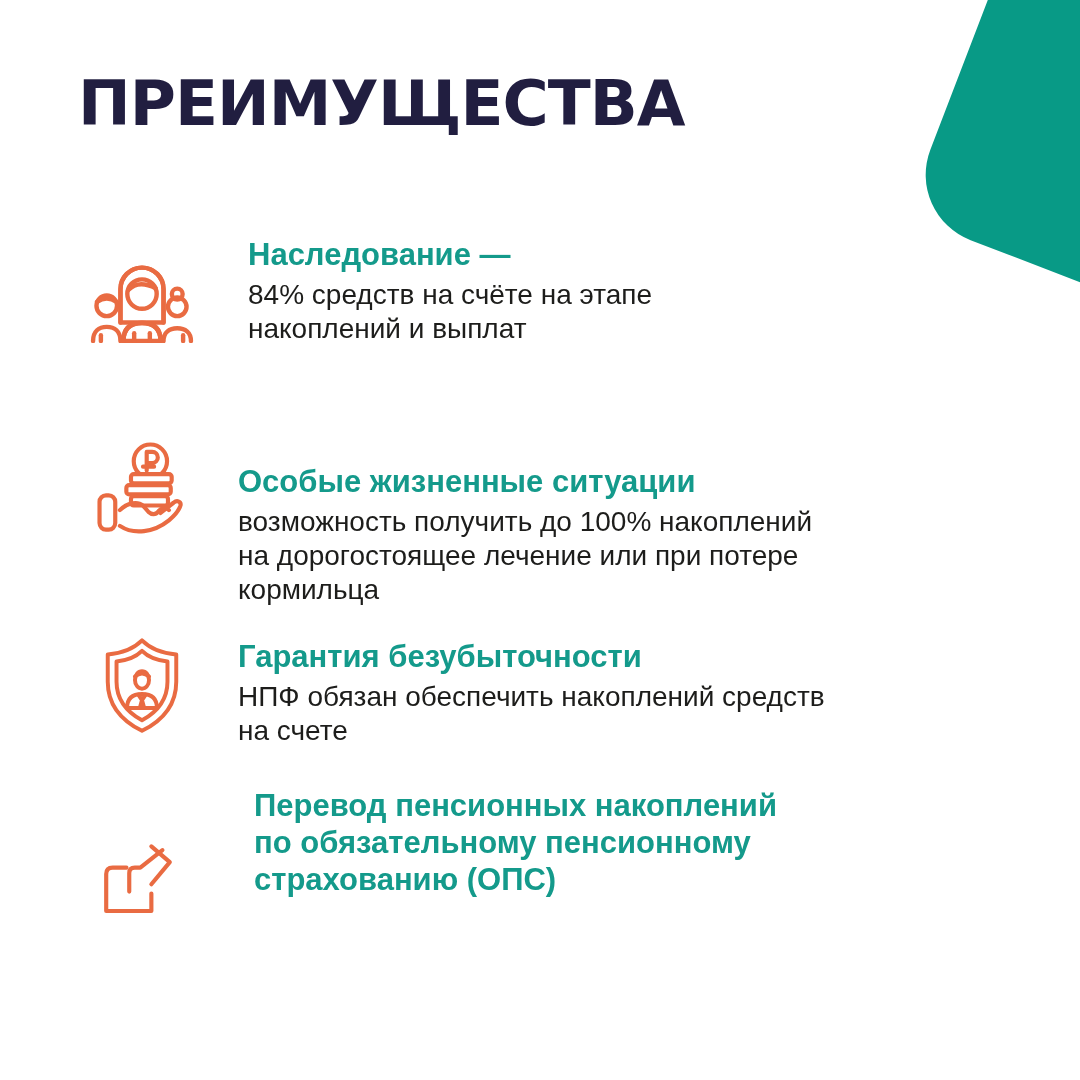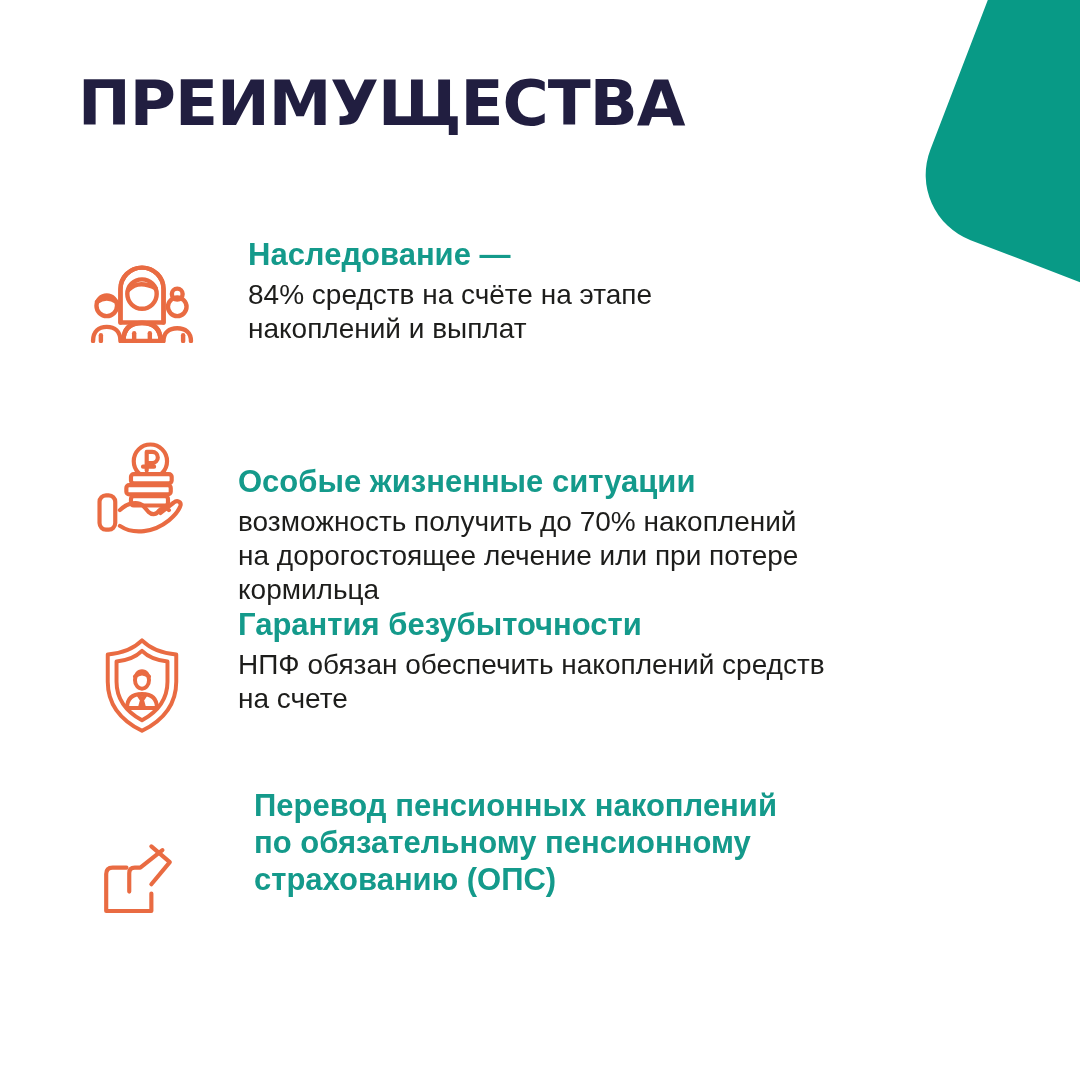--- a/index.html
+++ b/index.html
@@ -121,36 +121,36 @@
       <rect class="wfill" x="42" y="63" width="40" height="10" rx="3"></rect>
 
       <rect x="8" y="62" width="17" height="37" rx="7"></rect>
 
       <path d="M 30,78 C 38,70 49,68 55,73 L 61,80 C 64,83 69,83 71,80 C 74,76 79,74 83,78"></path>
       <path d="M 30,95 C 45,105 67,102 83,89 C 89,84 94,78 95.5,73 C 96.5,69 92,66.5 88,70 L 74,81"></path>
     </svg>
   </div>
   <div class="item-text" style="left:238px; top:419px;margin-top:44px;">
     <div class="item-heading">Особые жизненные ситуации</div>
-    <div class="item-body">возможность получить до 70% накоплений
+    <div class="item-body">возможность получить до 100% накоплений
 на дорогостоящее лечение или при потере
 кормильца</div>
   </div>
 
   <div class="item-icon" style="left:98px; top:636px;">
     <svg width="88" height="101" viewBox="0 0 100 115">
       <path d="M 50,5 C 40,15 25,20 11,21 L 11,52 C 11,78 26,96 50,108 C 74,96 89,78 89,52 L 89,21 C 75,20 60,15 50,5 Z"></path>
       <path d="M 50,17 C 43,24 32,28 21,29 L 21,52 C 21,72 32,86 50,96 C 68,86 79,72 79,52 L 79,29 C 68,28 57,24 50,17 Z"></path>
       <ellipse cx="50" cy="50" rx="8" ry="10"></ellipse>
       <path d="M 42,46 Q 50,39 58,46"></path>
       <path d="M 33,82 C 33,70 40,66 50,66 C 60,66 67,70 67,82 H 33 Z"></path>
       <path d="M 46,67 L 50,73 L 54,67 M 50,73 L 47.5,82 M 50,73 L 52.5,82"></path>
     </svg>
   </div>
-  <div class="item-text" style="left:238px; top:606px;">
+  <div class="item-text" style="left:238px; top:638px;">
     <div class="item-heading">Гарантия безубыточности</div>
     <div class="item-body">НПФ обязан обеспечить накоплений средств
 на счете</div>
   </div>
 
   <div class="item-icon" style="left:94px; top:840px;">
     <svg width="88" height="106" viewBox="0 0 95 115">
 
       <path d="M 35,30 H 20 Q 13,30 13,37 V 77 H 62 V 58"></path>
 

